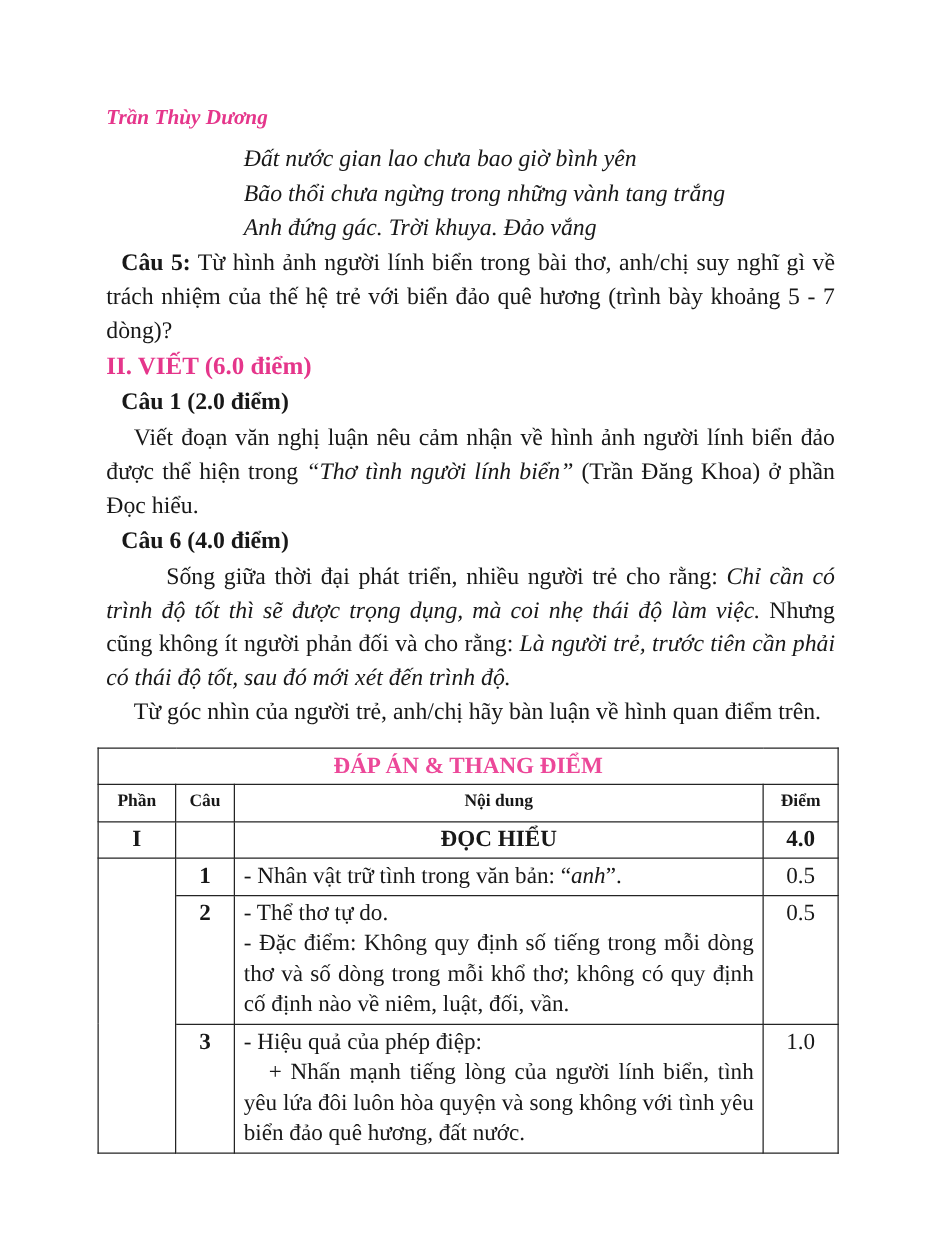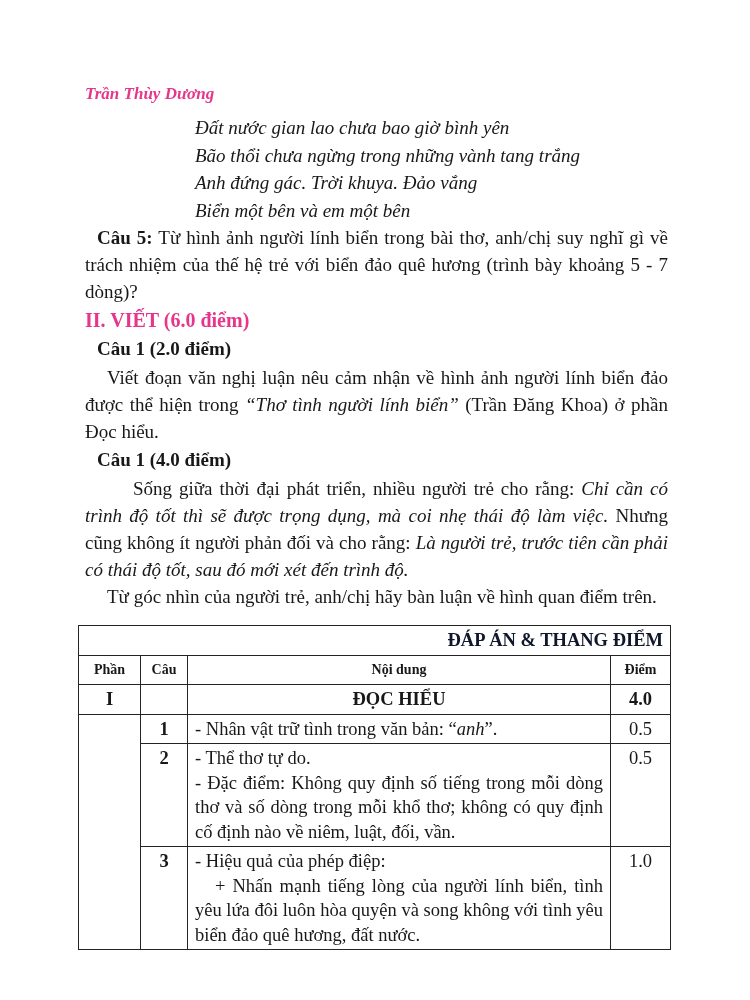--- a/index.html
+++ b/index.html
@@ -28,21 +28,21 @@
   .sub-label{font-weight:bold;font-size:19px;line-height:28px;margin:1px 0;text-indent:12px;}
   table.answer{
     border-collapse:collapse;table-layout:fixed;
     width:592px;margin:15px 0 0 -7px;
   }
   table.answer td{
     border:1.6px solid #242424;padding:2px 7px;
     font-size:18.5px;line-height:24.5px;vertical-align:top;box-sizing:border-box;
   }
   td.t-title{
-    color:#0f172a;font-weight:bold;text-align:right;font-size:19px;padding:2px 0;
+    color:#ec4899;font-weight:bold;text-align:center;font-size:19px;padding:2px 0;
   }
   tr.t-head td{font-weight:bold;text-align:center;font-size:14px;vertical-align:middle;}
   td.cell-center{text-align:center;}
   td.cell-bold{font-weight:bold;}
   td.num-cell{text-align:center;font-weight:bold;}
   td.score-cell{text-align:center;}
   td.content-cell p{margin:0;}
   .plus-line{text-indent:20px;}
 </style>
 </head>
@@ -52,32 +52,31 @@
 
   <div class="doc-header">
     <span>Trần Thùy Dương</span>
   </div>
 
 
   <div class="poem">
     <p>Đất nước gian lao chưa bao giờ bình yên</p>
     <p>Bão thổi chưa ngừng trong những vành tang trắng</p>
     <p>Anh đứng gác. Trời khuya. Đảo vắng</p>
-    <p>Biển một bên và em một bên</p>
   </div>
 
   <p class="body-p justify indent-sm"><span class="q-label">Câu 5:</span><span> Từ hình ảnh người lính biển trong bài thơ, anh/chị suy nghĩ gì về trách nhiệm của thế hệ trẻ với biển đảo quê hương (trình bày khoảng 5 - 7 dòng)?</span></p>
 
   <p class="section-heading">II. VIẾT (6.0 điểm)</p>
 
   <p class="sub-label">Câu 1 (2.0 điểm)</p>
 
   <p class="body-p justify indent-md"><span>Viết đoạn văn nghị luận nêu cảm nhận về hình ảnh người lính biển đảo được thể hiện trong </span><i>“Thơ tình người lính biển”</i><span> (Trần Đăng Khoa) ở phần Đọc hiểu.</span></p>
 
-  <p class="sub-label">Câu 1 (4.0 điểm)</p>
+  <p class="sub-label">Câu 6 (4.0 điểm)</p>
 
   <p class="body-p justify indent-lg"><span>Sống giữa thời đại phát triển, nhiều người trẻ cho rằng: </span><i>Chỉ cần có trình độ tốt thì sẽ được trọng dụng, mà coi nhẹ thái độ làm việc.</i><span> Nhưng cũng không ít người phản đối và cho rằng: </span><i>Là người trẻ, trước tiên cần phải có thái độ tốt, sau đó mới xét đến trình độ.</i></p>
 
   <p class="body-p justify indent-md">Từ góc nhìn của người trẻ, anh/chị hãy bàn luận về hình quan điểm trên.</p>
 
   <table class="answer">
     <colgroup>
       <col style="width:62px">
         <col style="width:47px">
         <col style="width:423px">

